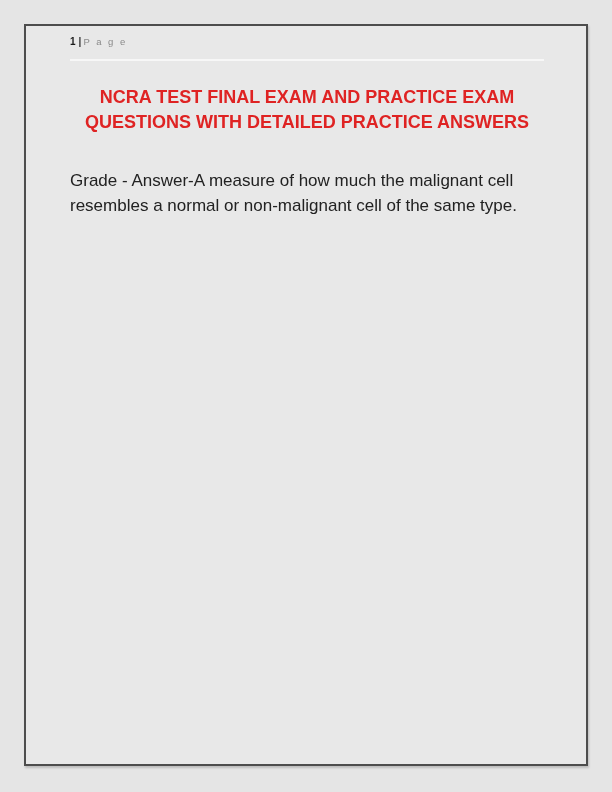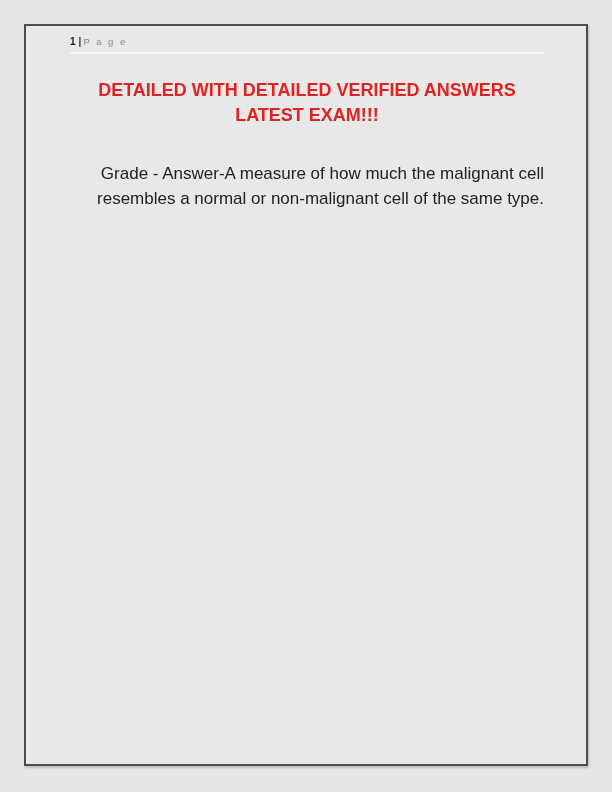--- a/index.html
+++ b/index.html
@@ -20,21 +20,21 @@
     box-sizing: border-box;
     border: 2px solid var(--page-border, #4d4d4d);
     background: var(--page-bg, #e8e8e8);
     box-shadow: 1px 2px 2px rgba(0,0,0,0.18);
   }
   .content {
     padding: 0 42px 0 44px;
   }
   .header {
     margin-top: 10px;
-    padding-bottom: 5px;
+    padding-bottom: 12px;
     border-bottom: 2px solid rgba(255,255,255,0.65);
     font-size: 10px;
     color: #1a1a1a;
     white-space: nowrap;
   }
   .pnum {
     font-weight: bold;
     color: #1a1a1a;
   }
   .psep {
@@ -56,37 +56,36 @@
     color: var(--title-red, #df2323);
   }
   .title .tline {
     display: block;
   }
   .para {
     margin: 36px 0 0 0;
     font-size: 17px;
     line-height: 25px;
     color: var(--body-text, #222222);
-    text-align: right;
   }
   .para.first {
     margin-top: 33px;
   }
 </style>
 </head>
 <body>
 
 <div class="page">
   <div class="content">
 
     <div class="header">
       <span class="pnum">1</span><span class="psep">|</span><span class="plabel">P a g e</span>
     </div>
 
     <h1 class="title">
-      <span class="tline">DETAILED WITH DETAILED VERIFIED ANSWERS</span>
-      <span class="tline">LATEST EXAM!!!</span>
+      <span class="tline">NCRA TEST FINAL EXAM AND PRACTICE EXAM</span>
+      <span class="tline">QUESTIONS WITH DETAILED PRACTICE ANSWERS</span>
     </h1>
 
     <p class="para first">Grade - Answer-A measure of how much the malignant cell resembles a normal or non-malignant cell of the same type.</p>
 
   </div>
 </div>
 
 </body></html>

